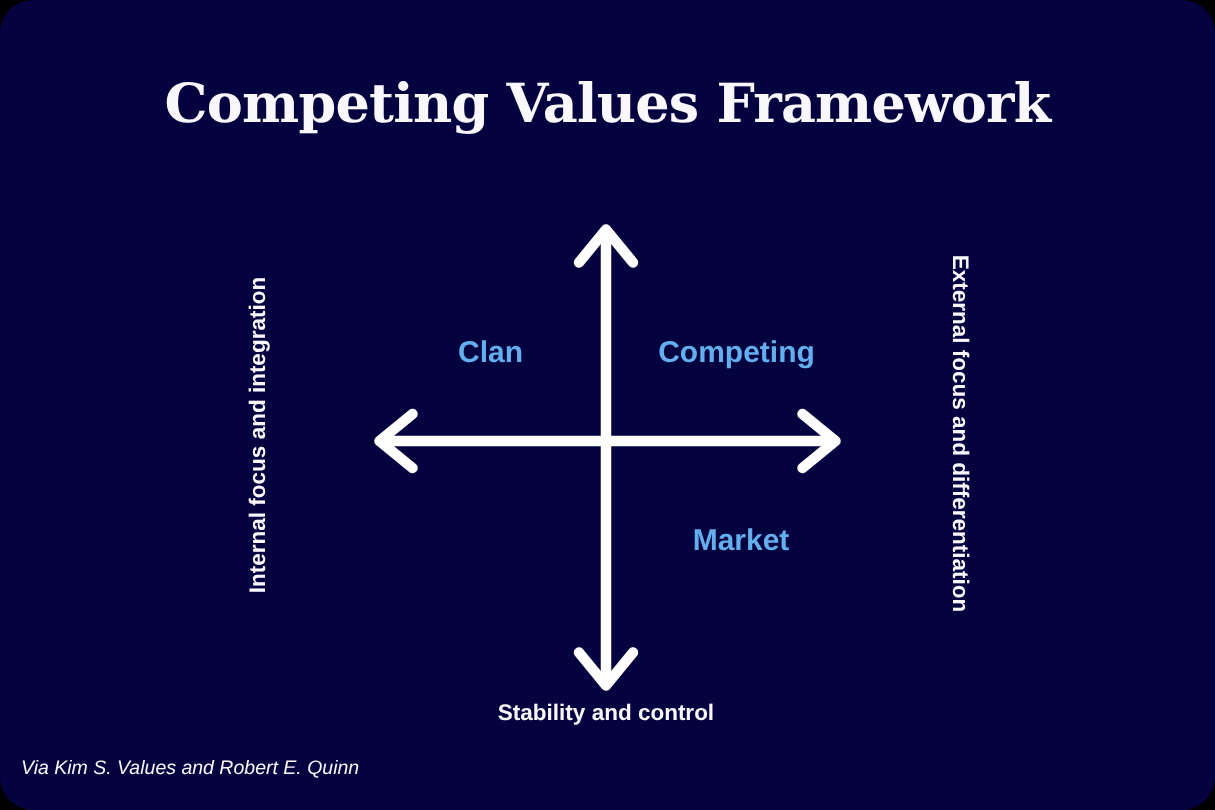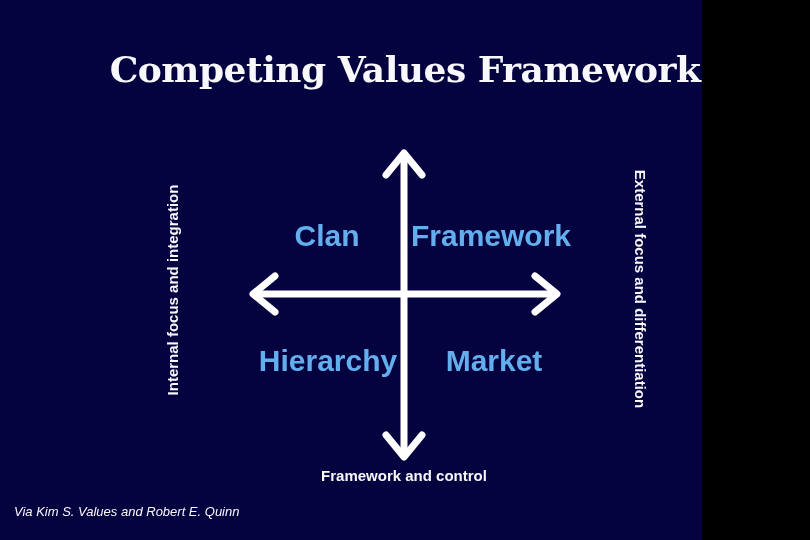--- a/index.html
+++ b/index.html
@@ -2,24 +2,25 @@
 <html><head>
 <meta charset="utf-8">
 <style>
   html, body { margin: 0; padding: 0; }
   body {
     font-family: "Liberation Sans", sans-serif;
     background: #000;
   }
   .canvas {
     position: relative;
-    width: 702px;
+    width: 810px;
     height: 540px;
     overflow: hidden;
     background: var(--background, #050240);
+    border-radius: 22px;
   }
   .diagram-title {
     position: absolute;
     left: 0;
     top: 48px;
     width: 810px;
     text-align: center;
     font-family: "DejaVu Serif", serif;
     font-weight: bold;
     font-size: 36px;
@@ -35,21 +36,21 @@
     white-space: nowrap;
   }
   .axis-label.top    { left: 404px; top: 113px; transform: translateX(-50%); }
   .axis-label.bottom { left: 404px; top: 467px; transform: translateX(-50%); }
   .axis-label.left   { left: 172px; top: 290px; transform: translate(-50%,-50%) rotate(-90deg); }
   .axis-label.right  { left: 640px; top: 289px; transform: translate(-50%,-50%) rotate(90deg); }
   .quadrant-label {
     position: absolute;
     transform: translate(-50%,-50%);
     font-weight: bold;
-    font-size: 30px;
+    font-size: 20px;
     color: var(--quadrant-label, #63aeec);
     white-space: nowrap;
   }
   .q-tl { left: 327px; top: 236px; }
   .q-tr { left: 491px; top: 236px; }
   .q-bl { left: 328px; top: 361px; }
   .q-br { left: 494px; top: 361px; }
   .axes-svg {
     position: absolute;
     left: 0; top: 0;
@@ -76,40 +77,39 @@
 
 <div class="canvas" style="--background: #050240; --text: #f8f7fb; --quadrant-label: #63aeec; --arrow: #ffffff;">
 
   <div class="diagram-title">Competing Values Framework</div>
 
 
   <div class="axis-label left">Internal focus and integration</div>
 
   <div class="axis-label right">External focus and differentiation</div>
 
-  <div class="axis-label bottom">Framework and control</div>
+  <div class="axis-label bottom">Stability and control</div>
 
   <svg class="axes-svg" viewBox="0 0 810 540" aria-hidden="true">
 
     <g>
       <line x1="404" y1="155" x2="404" y2="455"></line>
       <polyline points="386,175 404,153 422,175"></polyline>
       <polyline points="386,435 404,457 422,435"></polyline>
     </g>
 
     <g>
       <line x1="256" y1="294" x2="554" y2="294"></line>
       <polyline points="275,276 253,294 275,312"></polyline>
       <polyline points="535,276 557,294 535,312"></polyline>
     </g>
   </svg>
 
   <div class="quadrant-label q-tl">Clan</div>
 
-  <div class="quadrant-label q-tr">Framework</div>
+  <div class="quadrant-label q-tr">Competing</div>
 
-  <div class="quadrant-label q-bl">Hierarchy</div>
 
   <div class="quadrant-label q-br">Market</div>
 
   <div class="attribution">Via Kim S. Values and Robert E. Quinn</div>
 
 </div>
 
 </body></html>

